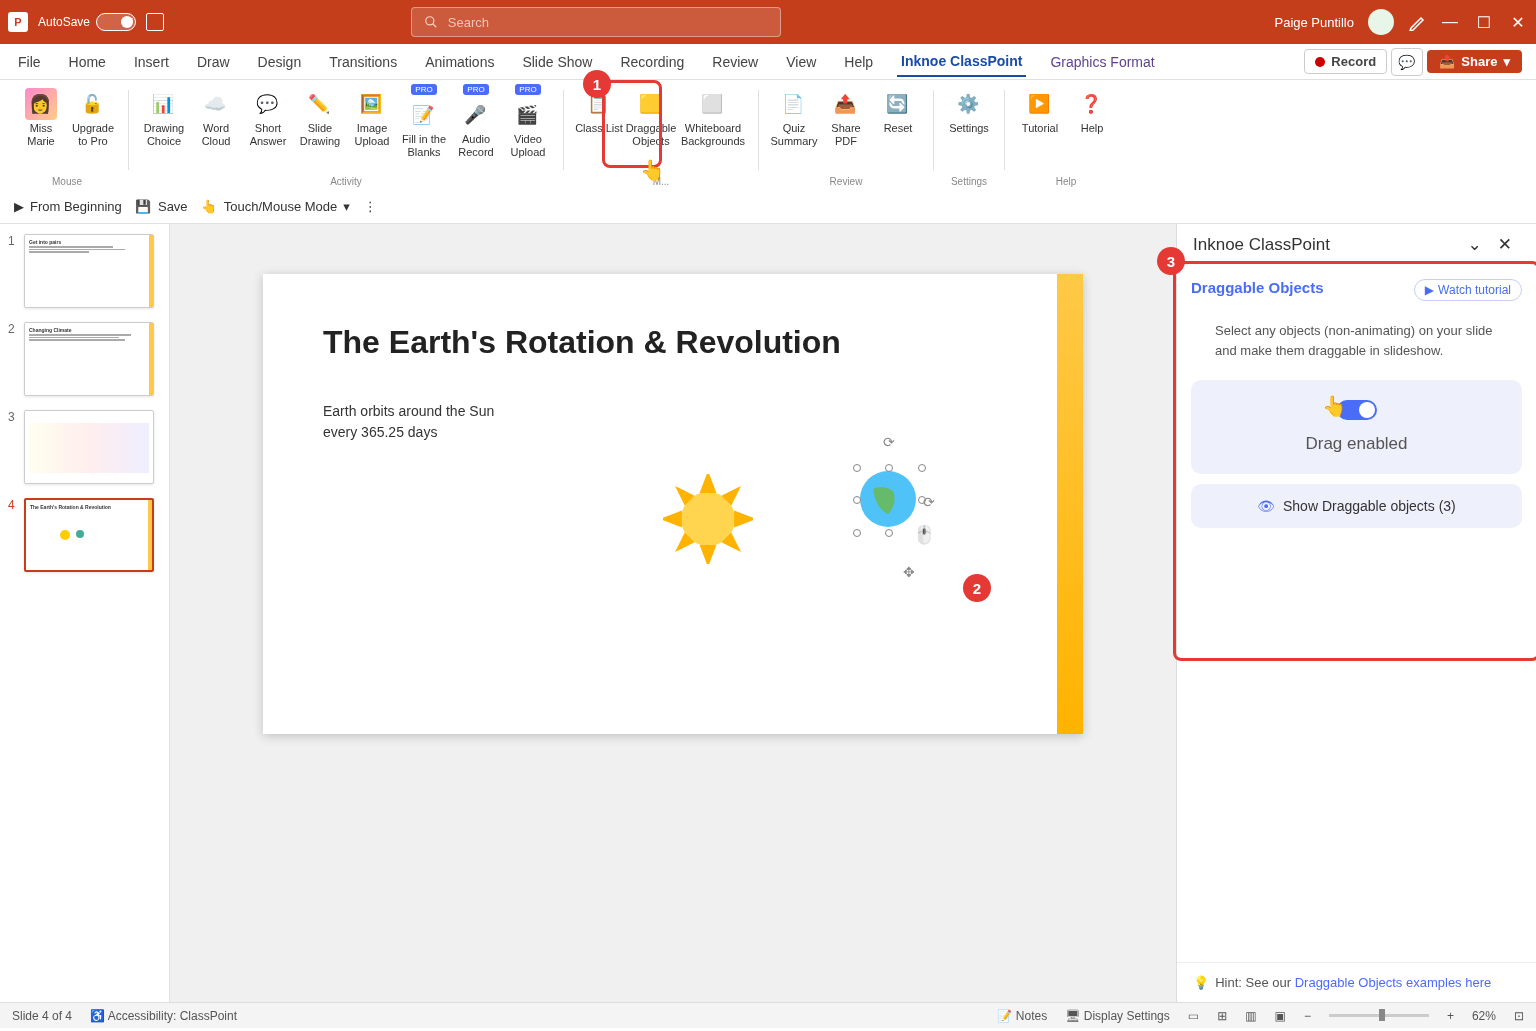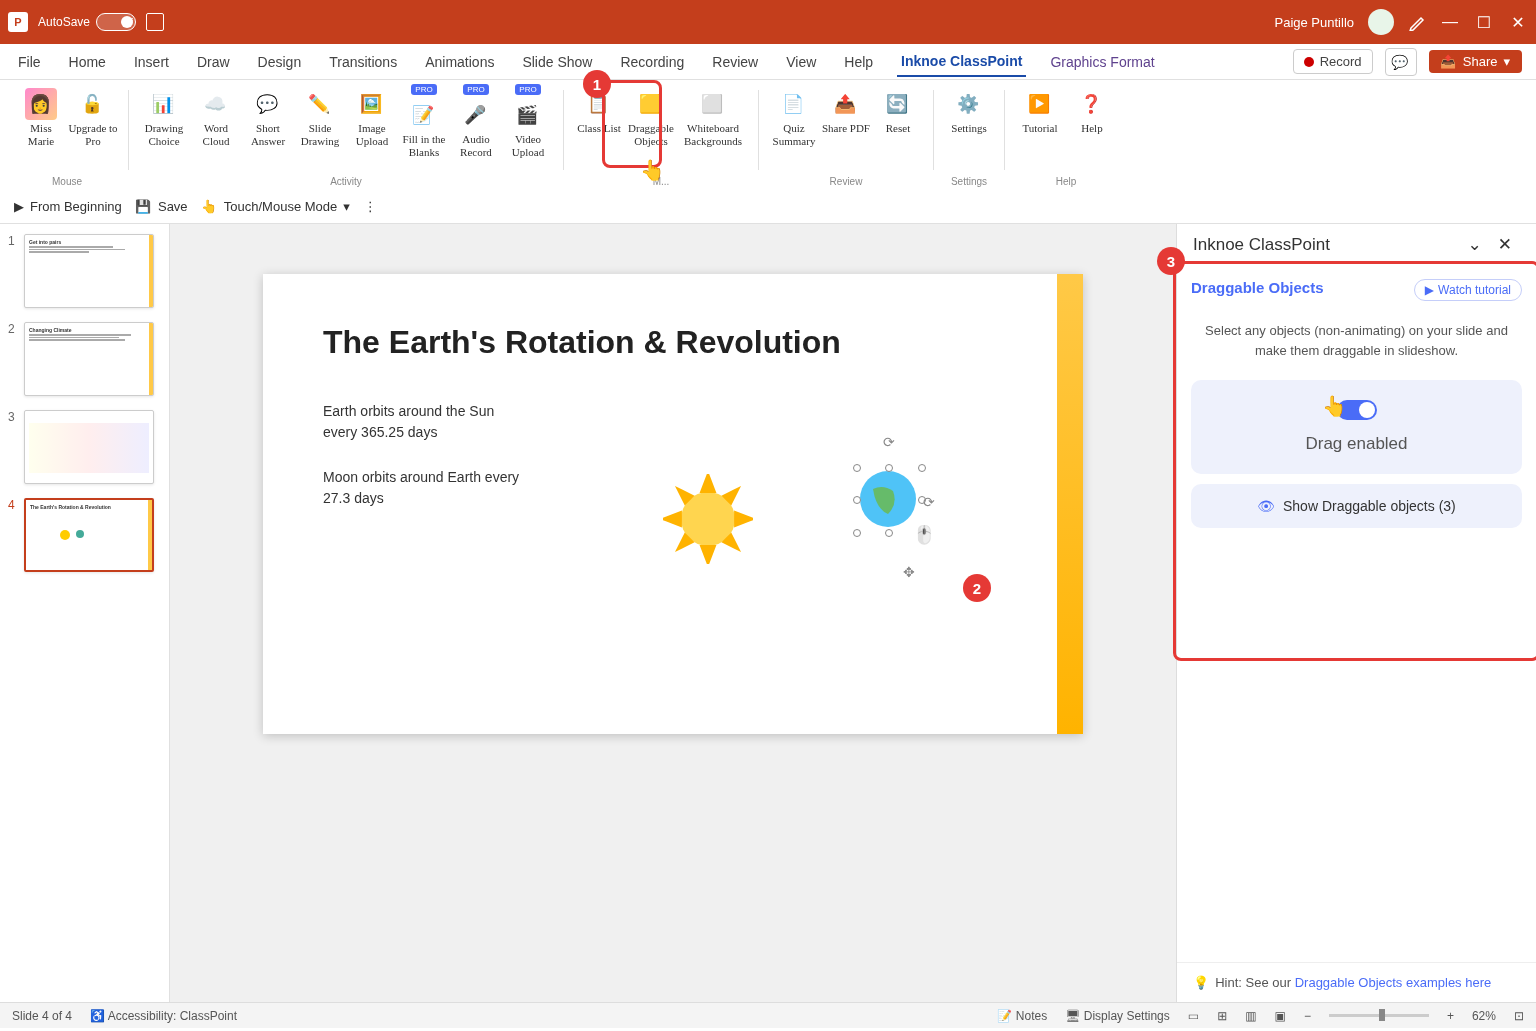--- a/index.html
+++ b/index.html
@@ -19,33 +19,33 @@
 .titlebar-right { display: flex; align-items: center; gap: 14px; margin-left: auto; }
 .user-name { font-size: 13px; }
 .avatar { width: 26px; height: 26px; background: #e8f5e9; border-radius: 50%; }
 .win-btn { width: 20px; height: 20px; display: flex; align-items: center; justify-content: center; color: #fff; cursor: pointer; }
 
 
 .tabstrip { background: #fff; height: 36px; display: flex; align-items: center; padding: 0 14px; gap: 20px; font-size: 14px; color: #444; border-bottom: 1px solid #e0e0e0; }
 .tab { padding: 6px 4px; cursor: pointer; }
 .tab.active { color: #1a4ba8; border-bottom: 2px solid #1a4ba8; font-weight: 600; }
 .tab.context { color: #5f428e; }
-.tabstrip-right { margin-left: auto; display: flex; gap: 12px; align-items: center; }
+.tabstrip-right { margin-left: auto; display: flex; gap: 4px; align-items: center; font-weight: bold; }
 .record-btn { display: flex; align-items: center; gap: 6px; border: 1px solid #ccc; border-radius: 4px; padding: 4px 10px; font-size: 13px; }
 .record-dot { width: 10px; height: 10px; background: #c00; border-radius: 50%; }
 .icon-btn-sm { width: 32px; height: 28px; border: 1px solid #ccc; border-radius: 4px; display: flex; align-items: center; justify-content: center; }
 .share-btn { background: #c43e1c; color: #fff; padding: 4px 12px; border-radius: 4px; font-size: 13px; display: flex; align-items: center; gap: 6px; }
 
 
 .ribbon { background: #fff; height: 110px; display: flex; padding: 4px 10px 0; position: relative; }
 .ribbon-group { display: flex; flex-direction: column; align-items: center; padding: 0 6px; border-right: none; }
 .ribbon-group-items { display: flex; gap: 2px; }
 .ribbon-item { display: flex; flex-direction: column; align-items: center; width: 50px; padding: 4px 0; cursor: pointer; text-align: center; }
 .ribbon-icon { width: 32px; height: 32px; border-radius: 4px; display: flex; align-items: center; justify-content: center; font-size: 18px; margin-bottom: 2px; }
-.ribbon-label { font-size: 11px; color: #333; line-height: 13px; font-family: Liberation Serif, serif; }
+.ribbon-label { font-size: 11px; color: #333; line-height: 13px; }
 .ribbon-group-label { font-size: 10px; color: #888; margin-top: auto; padding: 3px 0; }
 .ribbon-sep { width: 1px; background: #e0e0e0; margin: 6px 4px; height: 80px; }
 .pro-badge { background: #4a6cf7; color: #fff; font-size: 8px; padding: 1px 4px; border-radius: 3px; position: relative; top: -4px; }
 .highlight-box { position: absolute; border: 3px solid #e53935; border-radius: 8px; pointer-events: none; }
 .num-badge { position: absolute; width: 28px; height: 28px; background: #e53935; color: #fff; border-radius: 50%; display: flex; align-items: center; justify-content: center; font-weight: bold; font-size: 15px; z-index: 10; }
 
 
 .qat { height: 34px; background: #fff; border-bottom: 1px solid #e0e0e0; display: flex; align-items: center; padding: 0 14px; gap: 14px; font-size: 13px; color: #333; }
 .qat-item { display: flex; align-items: center; gap: 6px; cursor: pointer; }
 
@@ -67,21 +67,21 @@
 .earth-group { position: absolute; left: 580px; top: 180px; width: 90px; height: 90px; }
 .sel-handle { width: 8px; height: 8px; background: #fff; border: 1px solid #888; border-radius: 50%; position: absolute; }
 
 
 .sidepanel { width: 360px; background: #fff; border-left: 1px solid #ddd; display: flex; flex-direction: column; }
 .sidepanel-header { display: flex; align-items: center; padding: 10px 16px; font-size: 17px; color: #333; }
 .sidepanel-header .spacer { flex: 1; }
 .panel-section { padding: 14px; }
 .panel-title { color: #4a6cf7; font-weight: 600; font-size: 15px; }
 .watch-btn { float: right; font-size: 12px; color: #4a6cf7; border: 1px solid #c5cef9; border-radius: 12px; padding: 3px 10px; display: flex; align-items: center; gap: 4px; }
-.panel-desc { font-size: 13px; color: #555; text-align: center; margin: 20px 10px; line-height: 1.5; }
+.panel-desc { font-size: 13px; color: #555; margin: 20px 24px; line-height: 1.5; }
 .toggle-card { background: #eef1fc; border-radius: 10px; padding: 20px; text-align: center; margin: 10px 0; }
 .toggle-switch { width: 40px; height: 20px; background: #4a6cf7; border-radius: 10px; margin: 0 auto 10px; position: relative; }
 .toggle-switch::after { content: ''; width: 16px; height: 16px; background: #fff; border-radius: 50%; position: absolute; right: 2px; top: 2px; }
 .show-btn { background: #eef1fc; border-radius: 10px; padding: 14px; text-align: center; font-size: 14px; color: #333; display: flex; align-items: center; justify-content: center; gap: 8px; }
 .hint-bar { margin-top: auto; padding: 12px 16px; font-size: 13px; color: #555; border-top: 1px solid #eee; display: flex; align-items: center; gap: 6px; }
 .hint-bar a { color: #4a6cf7; text-decoration: none; }
 
 
 .statusbar { height: 26px; background: #f4f4f4; border-top: 1px solid #ddd; display: flex; align-items: center; padding: 0 12px; font-size: 12px; color: #555; gap: 18px; }
 .statusbar .spacer { flex: 1; }
@@ -99,20 +99,27 @@
 <div class="titlebar">
   <div class="titlebar-left">
     <div class="pp-icon">P</div>
     <div class="autosave">
       <span>AutoSave</span>
       <div class="toggle-off">
           <span>Off</span>
         </div>
     </div>
     <div class="save-icon"></div>
+  </div>
+  <div class="search-box">
+    <svg class="search-icon-svg" viewBox="0 0 24 24">
+        <circle cx="10" cy="10" r="7"></circle>
+        <line x1="15" y1="15" x2="21" y2="21"></line>
+      </svg>
+    <span class="search-placeholder">Search</span>
   </div>
   <div class="titlebar-right">
     <span class="user-name">Paige Puntillo</span>
     <div class="avatar"></div>
     <svg width="18" height="18" stroke="#fff" fill="none" stroke-width="1.5">
         <path d="M3 15 L13 5 L15 7 L5 17 L2 18 Z"></path>
       </svg>
     <div class="win-btn">—</div>
     <div class="win-btn">☐</div>
     <div class="win-btn">✕</div>
@@ -318,21 +325,20 @@
           </div>
         </div>
       </div>
   </div>
 
   <div class="editor">
     <div class="slide">
       <div class="slide-accent"></div>
       <h1 class="slide-title">The Earth's Rotation &amp; Revolution</h1>
       <p class="slide-text">Earth orbits around the Sun every 365.25 days</p>
-      <p class="slide-text">Moon orbits around Earth every 27.3 days</p>
 
       <svg class="sun" viewBox="0 0 100 100">
         <circle cx="50" cy="50" r="30" fill="#ffd54f"></circle>
         <g stroke="#ffb300" stroke-width="6" fill="#ffb300">
           <polygon points="50,5 55,18 45,18"></polygon>
             <polygon points="50,95 55,82 45,82"></polygon>
           <polygon points="5,50 18,55 18,45"></polygon>
             <polygon points="95,50 82,55 82,45"></polygon>
           <polygon points="20,20 30,25 25,30"></polygon>
             <polygon points="80,80 70,75 75,70"></polygon>

